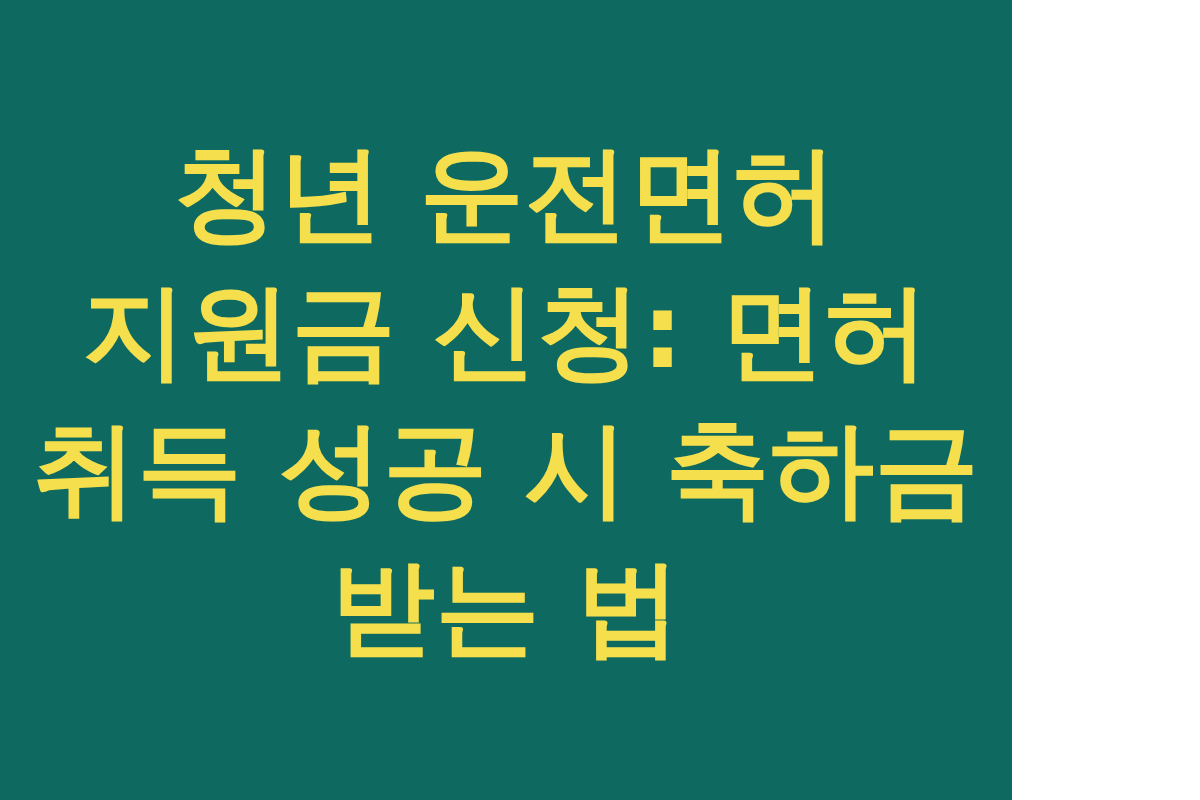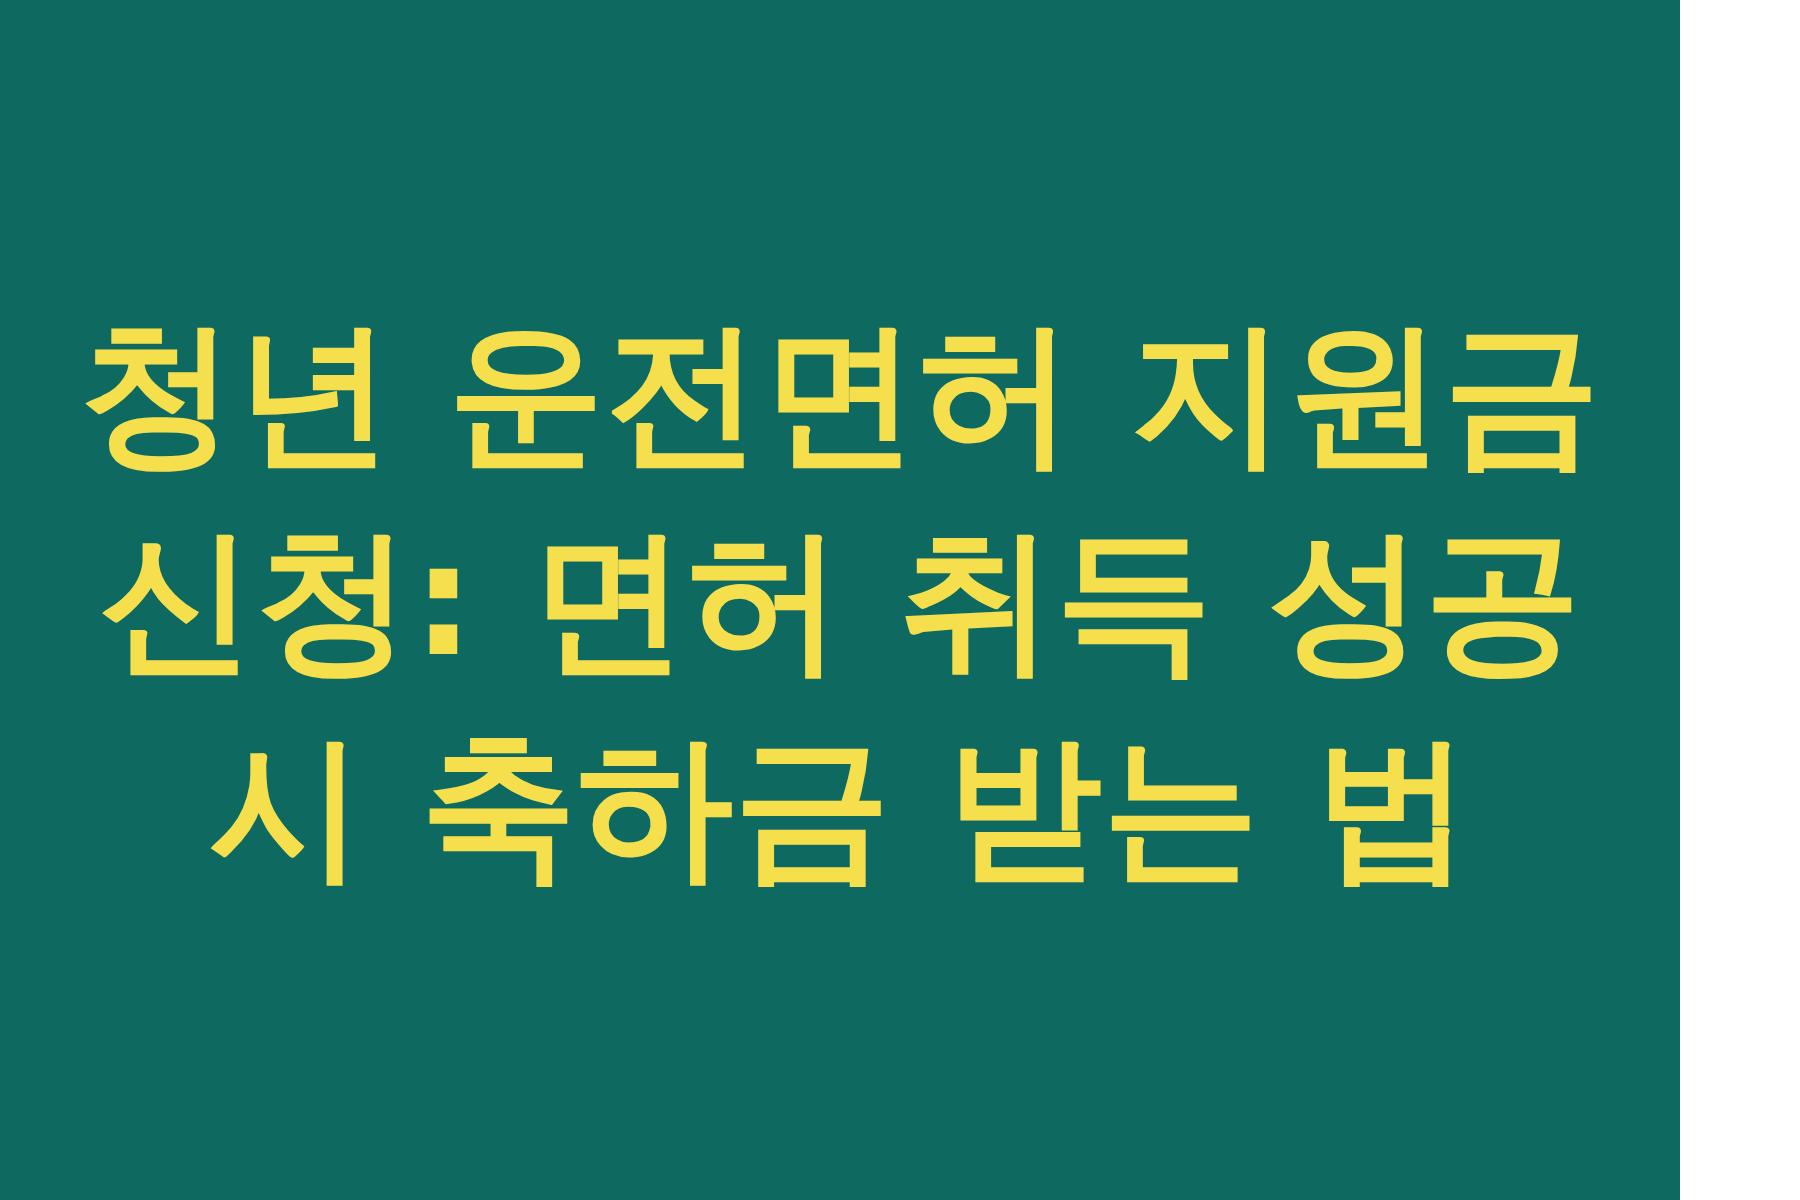--- a/index.html
+++ b/index.html
@@ -11,21 +11,21 @@
   body {
     width: 1200px;
     height: 800px;
     overflow: hidden;
     font-family: "DejaVu Sans", "Liberation Sans", sans-serif;
   }
 
   .title-card {
     position: relative;
     box-sizing: border-box;
-    width: 1120px;
+    width: 1012px;
     height: 800px;
     background: #0e6a61;
     display: flex;
     align-items: center;
     justify-content: center;
   }
 
   .title-block {
     box-sizing: border-box;
     width: 1040px;

